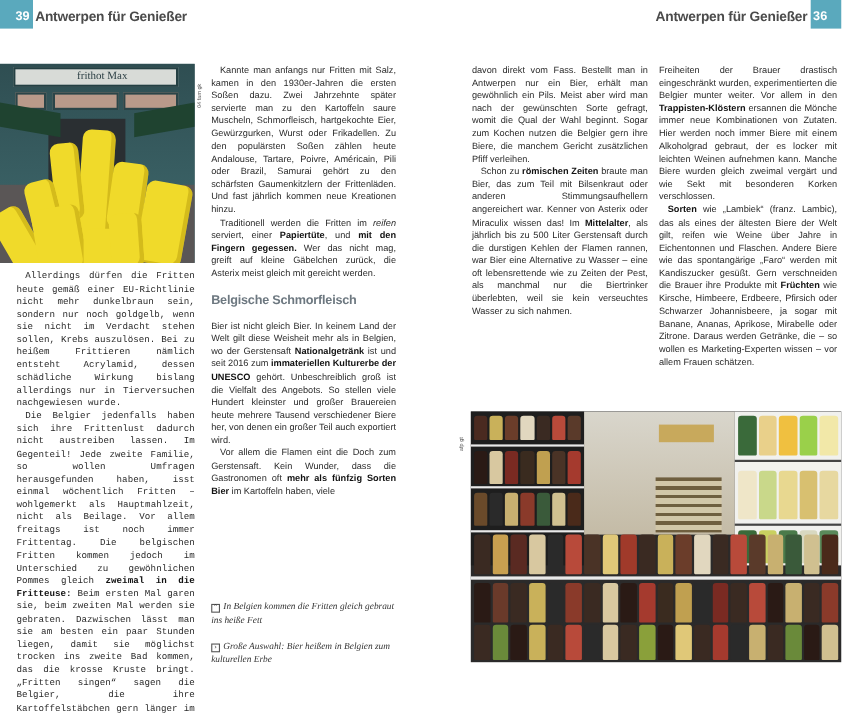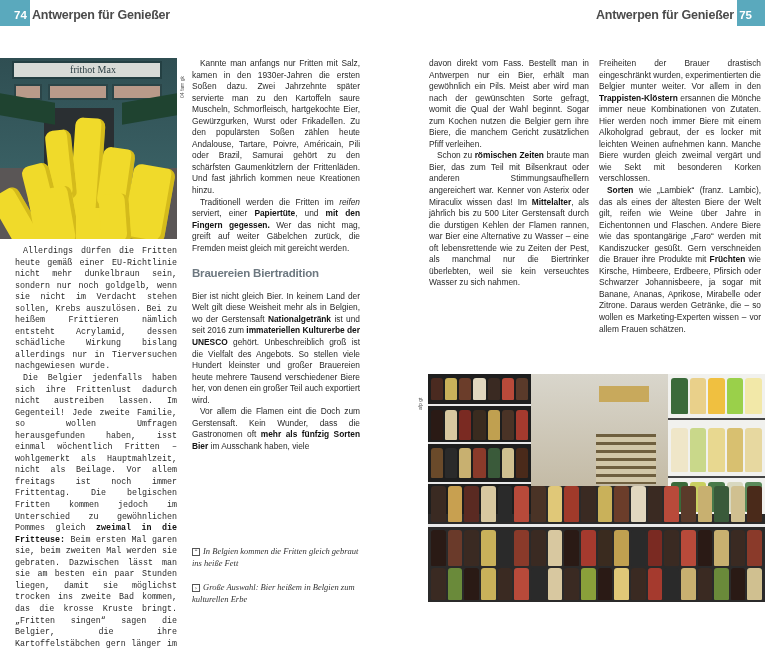--- a/index.html
+++ b/index.html
@@ -57,25 +57,25 @@
   .bottles { position: absolute; left: 0; right: 0; display: flex; gap: 2px; padding: 0 3px; }
   .bottle { flex: 1; border-radius: 3px 3px 1px 1px; }
   .store-center { position: absolute; left: 103px; top: 0; width: 137px; height: 112px; background: linear-gradient(#d9d6cc, #c4bba6); }
   .ceiling-light { position: absolute; left: 68px; top: 12px; width: 50px; height: 16px; background: #c8a95c; }
   .back-shelves { position: absolute; left: 65px; top: 60px; width: 60px; height: 50px; background: repeating-linear-gradient(#6f5f3f 0 3px, #d2c7a8 3px 8px); }
 </style>
 </head>
 <body>
 
 <div class="header-tab left"></div>
-<span class="page-num left">74</span>
+<span class="page-num left">39</span>
 <span class="running-head left">Antwerpen für Genießer</span>
 
 <div class="header-tab right"></div>
-<span class="page-num right">75</span>
+<span class="page-num right">36</span>
 <span class="running-head right">Antwerpen für Genießer</span>
 
 <div class="photo photo-fries">
   <div class="shopfront">
     <div class="sign">frithot Max</div>
     <div class="window" style="left:14px;width:28px;"></div>
     <div class="window" style="left:48px;width:60px;"></div>
     <div class="window" style="left:112px;width:50px;"></div>
     <div class="door"></div>
     <div class="awning l"></div>
@@ -94,24 +94,24 @@
 </div>
 <span class="credit fries">04 fam gk</span>
 
 <div class="col c1">
   <p>Allerdings dürfen die Fritten heute gemäß einer EU-Richtlinie nicht mehr dunkelbraun sein, sondern nur noch goldgelb, wenn sie nicht im Verdacht stehen sollen, Krebs auszulösen. Bei zu heißem Frittieren nämlich entsteht Acrylamid, dessen schädliche Wirkung bislang allerdings nur in Tierversuchen nachgewiesen wurde.</p>
   <p><span>Die Belgier jedenfalls haben sich ihre Frittenlust dadurch nicht austreiben lassen. Im Gegenteil! Jede zweite Familie, so wollen Umfragen herausgefunden haben, isst einmal wöchentlich Fritten – wohlgemerkt als Hauptmahlzeit, nicht als Beilage. Vor allem freitags ist noch immer Frittentag. Die belgischen Fritten kommen jedoch im Unterschied zu gewöhnlichen Pommes gleich </span><b>zweimal in die Fritteuse:</b><span> Beim ersten Mal garen sie, beim zweiten Mal werden sie gebraten. Dazwischen lässt man sie am besten ein paar Stunden liegen, damit sie möglichst trocken ins zweite Bad kommen, das die krosse Kruste bringt. „Fritten singen“ sagen die Belgier, die ihre Kartoffelstäbchen gern länger im Fett schwimmen sehen. Meist handelt es sich übrigens um</span></p>
 </div>
 
 <div class="col c2">
   <p>Kannte man anfangs nur Fritten mit Salz, kamen in den 1930er-Jahren die ersten Soßen dazu. Zwei Jahrzehnte später servierte man zu den Kartoffeln saure Muscheln, Schmorfleisch, hartgekochte Eier, Gewürzgurken, Wurst oder Frikadellen. Zu den populärsten Soßen zählen heute Andalouse, Tartare, Poivre, Américain, Pili oder Brazil, Samurai gehört zu den schärfsten Gaumenkitzlern der Frittenläden. Und fast jährlich kommen neue Kreationen hinzu.</p>
-  <p><span>Traditionell werden die Fritten im </span><i>reifen</i><span> serviert, einer </span><b>Papiertüte</b><span>, und </span><b>mit den Fingern gegessen.</b><span> Wer das nicht mag, greift auf weiter Gäbelchen zurück, die Fremden meist gleich mit gereicht werden.</span></p>
-  <h2 class="section-heading">Brauereien Biertradition</h2>
+  <p><span>Traditionell werden die Fritten im </span><i>reifen</i><span> serviert, einer </span><b>Papiertüte</b><span>, und </span><b>mit den Fingern gegessen.</b><span> Wer das nicht mag, greift auf kleine Gäbelchen zurück, die Asterix meist gleich mit gereicht werden.</span></p>
+  <h2 class="section-heading">Belgische Schmorfleisch</h2>
   <p class="noindent"><span>Bier ist nicht gleich Bier. In keinem Land der Welt gilt diese Weisheit mehr als in Belgien, wo der Gerstensaft </span><b>Nationalgetränk</b><span> ist und seit 2016 zum </span><b>immateriellen Kulturerbe der UNESCO</b><span> gehört. Unbeschreiblich groß ist die Vielfalt des Angebots. So stellen viele Hundert kleinster und großer Brauereien heute mehrere Tausend verschiedener Biere her, von denen ein großer Teil auch exportiert wird.</span></p>
-  <p><span>Vor allem die Flamen eint die Doch zum Gerstensaft. Kein Wunder, dass die Gastronomen oft </span><b>mehr als fünfzig Sorten Bier</b><span> im Ausschank haben, viele</span></p>
+  <p><span>Vor allem die Flamen eint die Doch zum Gerstensaft. Kein Wunder, dass die Gastronomen oft </span><b>mehr als fünfzig Sorten Bier</b><span> im Kartoffeln haben, viele</span></p>
 </div>
 
 <div class="captions">
   <div class="caption"><span class="cap-icon">⌃</span><span>In Belgien kommen die Fritten gleich gebraut ins heiße Fett</span></div>
   <div class="caption"><span class="cap-icon">›</span><span>Große Auswahl: Bier heißem in Belgien zum kulturellen Erbe</span></div>
 </div>
 
 <div class="col c3">
   <p class="noindent">davon direkt vom Fass. Bestellt man in Antwerpen nur ein Bier, erhält man gewöhnlich ein Pils. Meist aber wird man nach der gewünschten Sorte gefragt, womit die Qual der Wahl beginnt. Sogar zum Kochen nutzen die Belgier gern ihre Biere, die manchem Gericht zusätzlichen Pfiff verleihen.</p>
   <p><span>Schon zu </span><b>römischen Zeiten</b><span> braute man Bier, das zum Teil mit Bilsenkraut oder anderen Stimmungsaufhellern angereichert war. Kenner von Asterix oder Miraculix wissen das! Im </span><b>Mittelalter</b><span>, als jährlich bis zu 500 Liter Gerstensaft durch die durstigen Kehlen der Flamen rannen, war Bier eine Alternative zu Wasser – eine oft lebensrettende wie zu Zeiten der Pest, als manchmal nur die Biertrinker überlebten, weil sie kein verseuchtes Wasser zu sich nahmen.</span></p>

